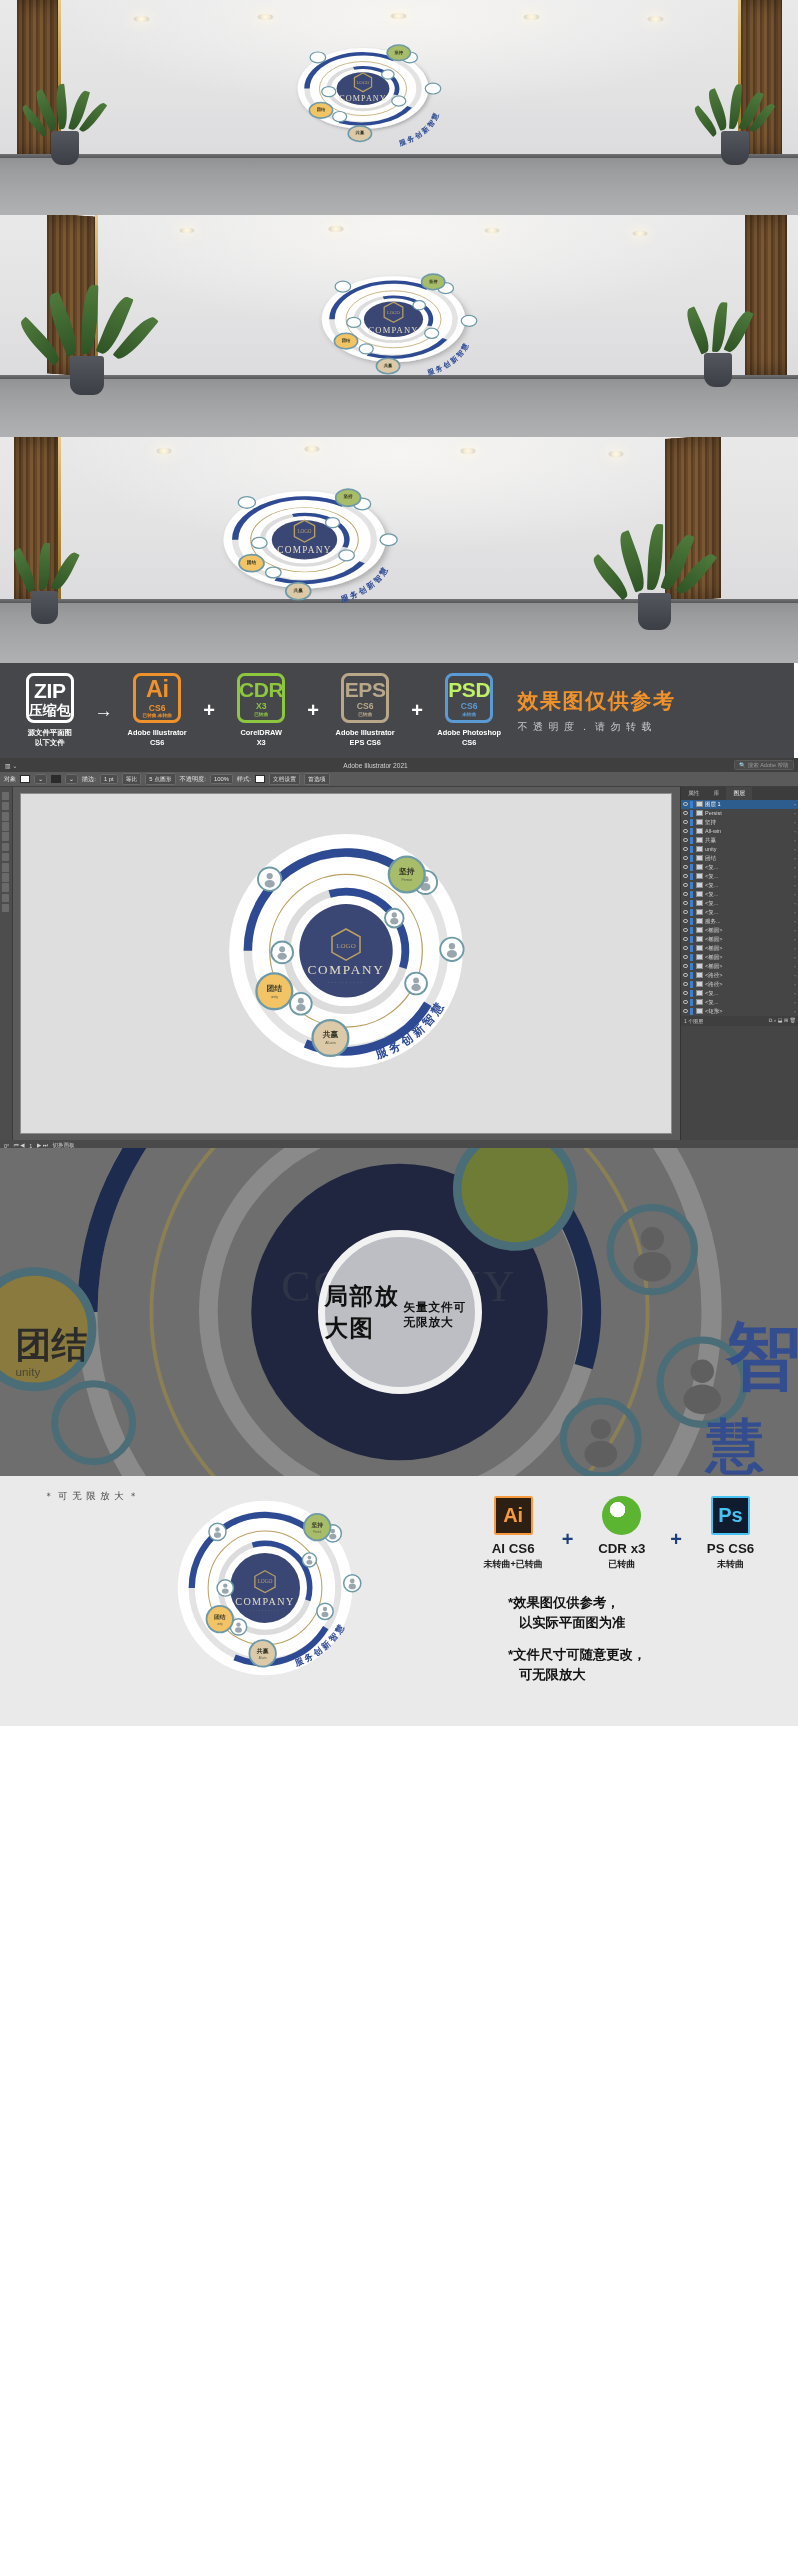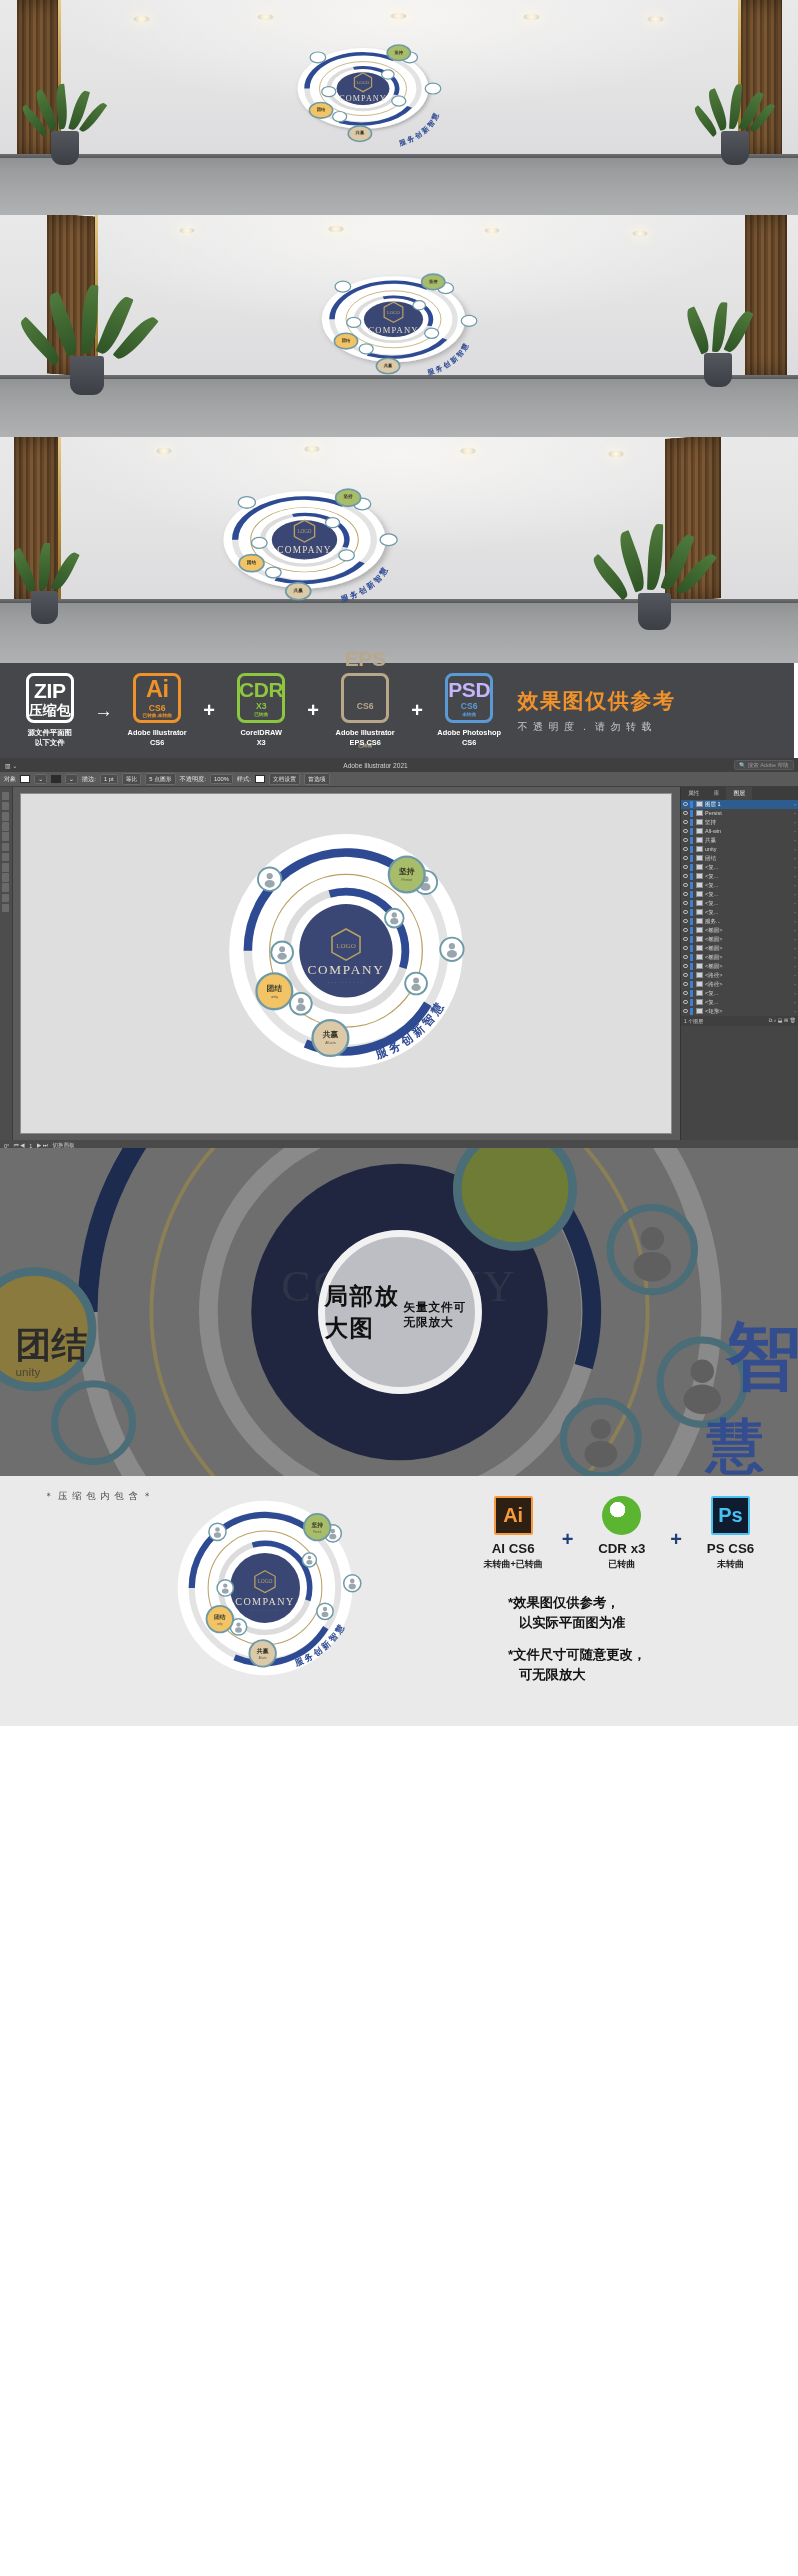--- a/index.html
+++ b/index.html
@@ -410,33 +410,33 @@
       <div class="sw-abbr" style="color:#8dc63f;">CDR</div>
       <div class="sw-ver" style="color:#8dc63f;">X3</div>
       <div class="sw-note" style="color:#8dc63f;">已转曲</div>
     </div>
     <div class="sw-cap" style="white-space:pre-line;">CorelDRAW
 X3</div>
   </div>
   <div class="sw-plus">+</div>
 
   <div class="sw-item">
-    <div class="sw-box" style="border-color:#b9a78a;gap:31px;">
+    <div class="sw-box" style="border-color:#b9a78a;">
       <div class="sw-abbr" style="color:#b9a78a;">EPS</div>
       <div class="sw-ver" style="color:#b9a78a;">CS6</div>
       <div class="sw-note" style="color:#b9a78a;">已转曲</div>
     </div>
     <div class="sw-cap" style="white-space:pre-line;">Adobe Illustrator
 EPS CS6</div>
   </div>
   <div class="sw-plus">+</div>
 
   <div class="sw-item">
     <div class="sw-box" style="border-color:#5b9bd5;">
-      <div class="sw-abbr" style="color:#c4b5fd;">PSD</div>
+      <div class="sw-abbr" style="color:#bef264;">PSD</div>
       <div class="sw-ver" style="color:#5b9bd5;">CS6</div>
       <div class="sw-note" style="color:#5b9bd5;">未转曲</div>
     </div>
     <div class="sw-cap" style="white-space:pre-line;">Adobe Photoshop
 CS6</div>
   </div>
 
   <div class="sw-right">
     <div class="sw-title">效果图仅供参考</div>
     <div class="sw-sub">不透明度．请勿转载</div>
@@ -773,21 +773,21 @@
     <text x="905" y="408" font-size="74" fill="#2d4a93" font-weight="bold" opacity="0.9">慧</text>
     <text x="512" y="196" text-anchor="middle" fill="#3a4250" font-size="56" letter-spacing="4" font-family="'Liberation Serif',serif" opacity="0.55">COMPANY</text>
   </svg>
   <div class="zoom-badge">
     <h2>局部放大图</h2>
     <p>矢量文件可无限放大</p>
   </div>
 </div>
 
 <div class="footer">
-  <div class="ft-label">＊压缩包内包含＊</div>
+  <div class="ft-label">＊可无限放大＊</div>
 
   <div class="abs" style="left:148px;top:20px;">
     <svg viewBox="0 0 300 240" width="234" height="187">
       <g transform="translate(150,118)">
         <circle r="112" fill="#ffffff"></circle>
         <circle r="94" fill="none" stroke="#e3e3e3" stroke-width="8"></circle>
         <path d="M -94 0 A 94 94 0 0 1 52 -78" fill="none" stroke="#2d4a93" stroke-width="8"></path>
         <path d="M 78 51 A 94 94 0 0 1 -39 89" fill="none" stroke="#2d4a93" stroke-width="8"></path>
         <circle r="73" fill="none" stroke="#b99f62" stroke-width="1.3"></circle>
         <circle r="57" fill="none" stroke="#dcdcdc" stroke-width="7"></circle>

